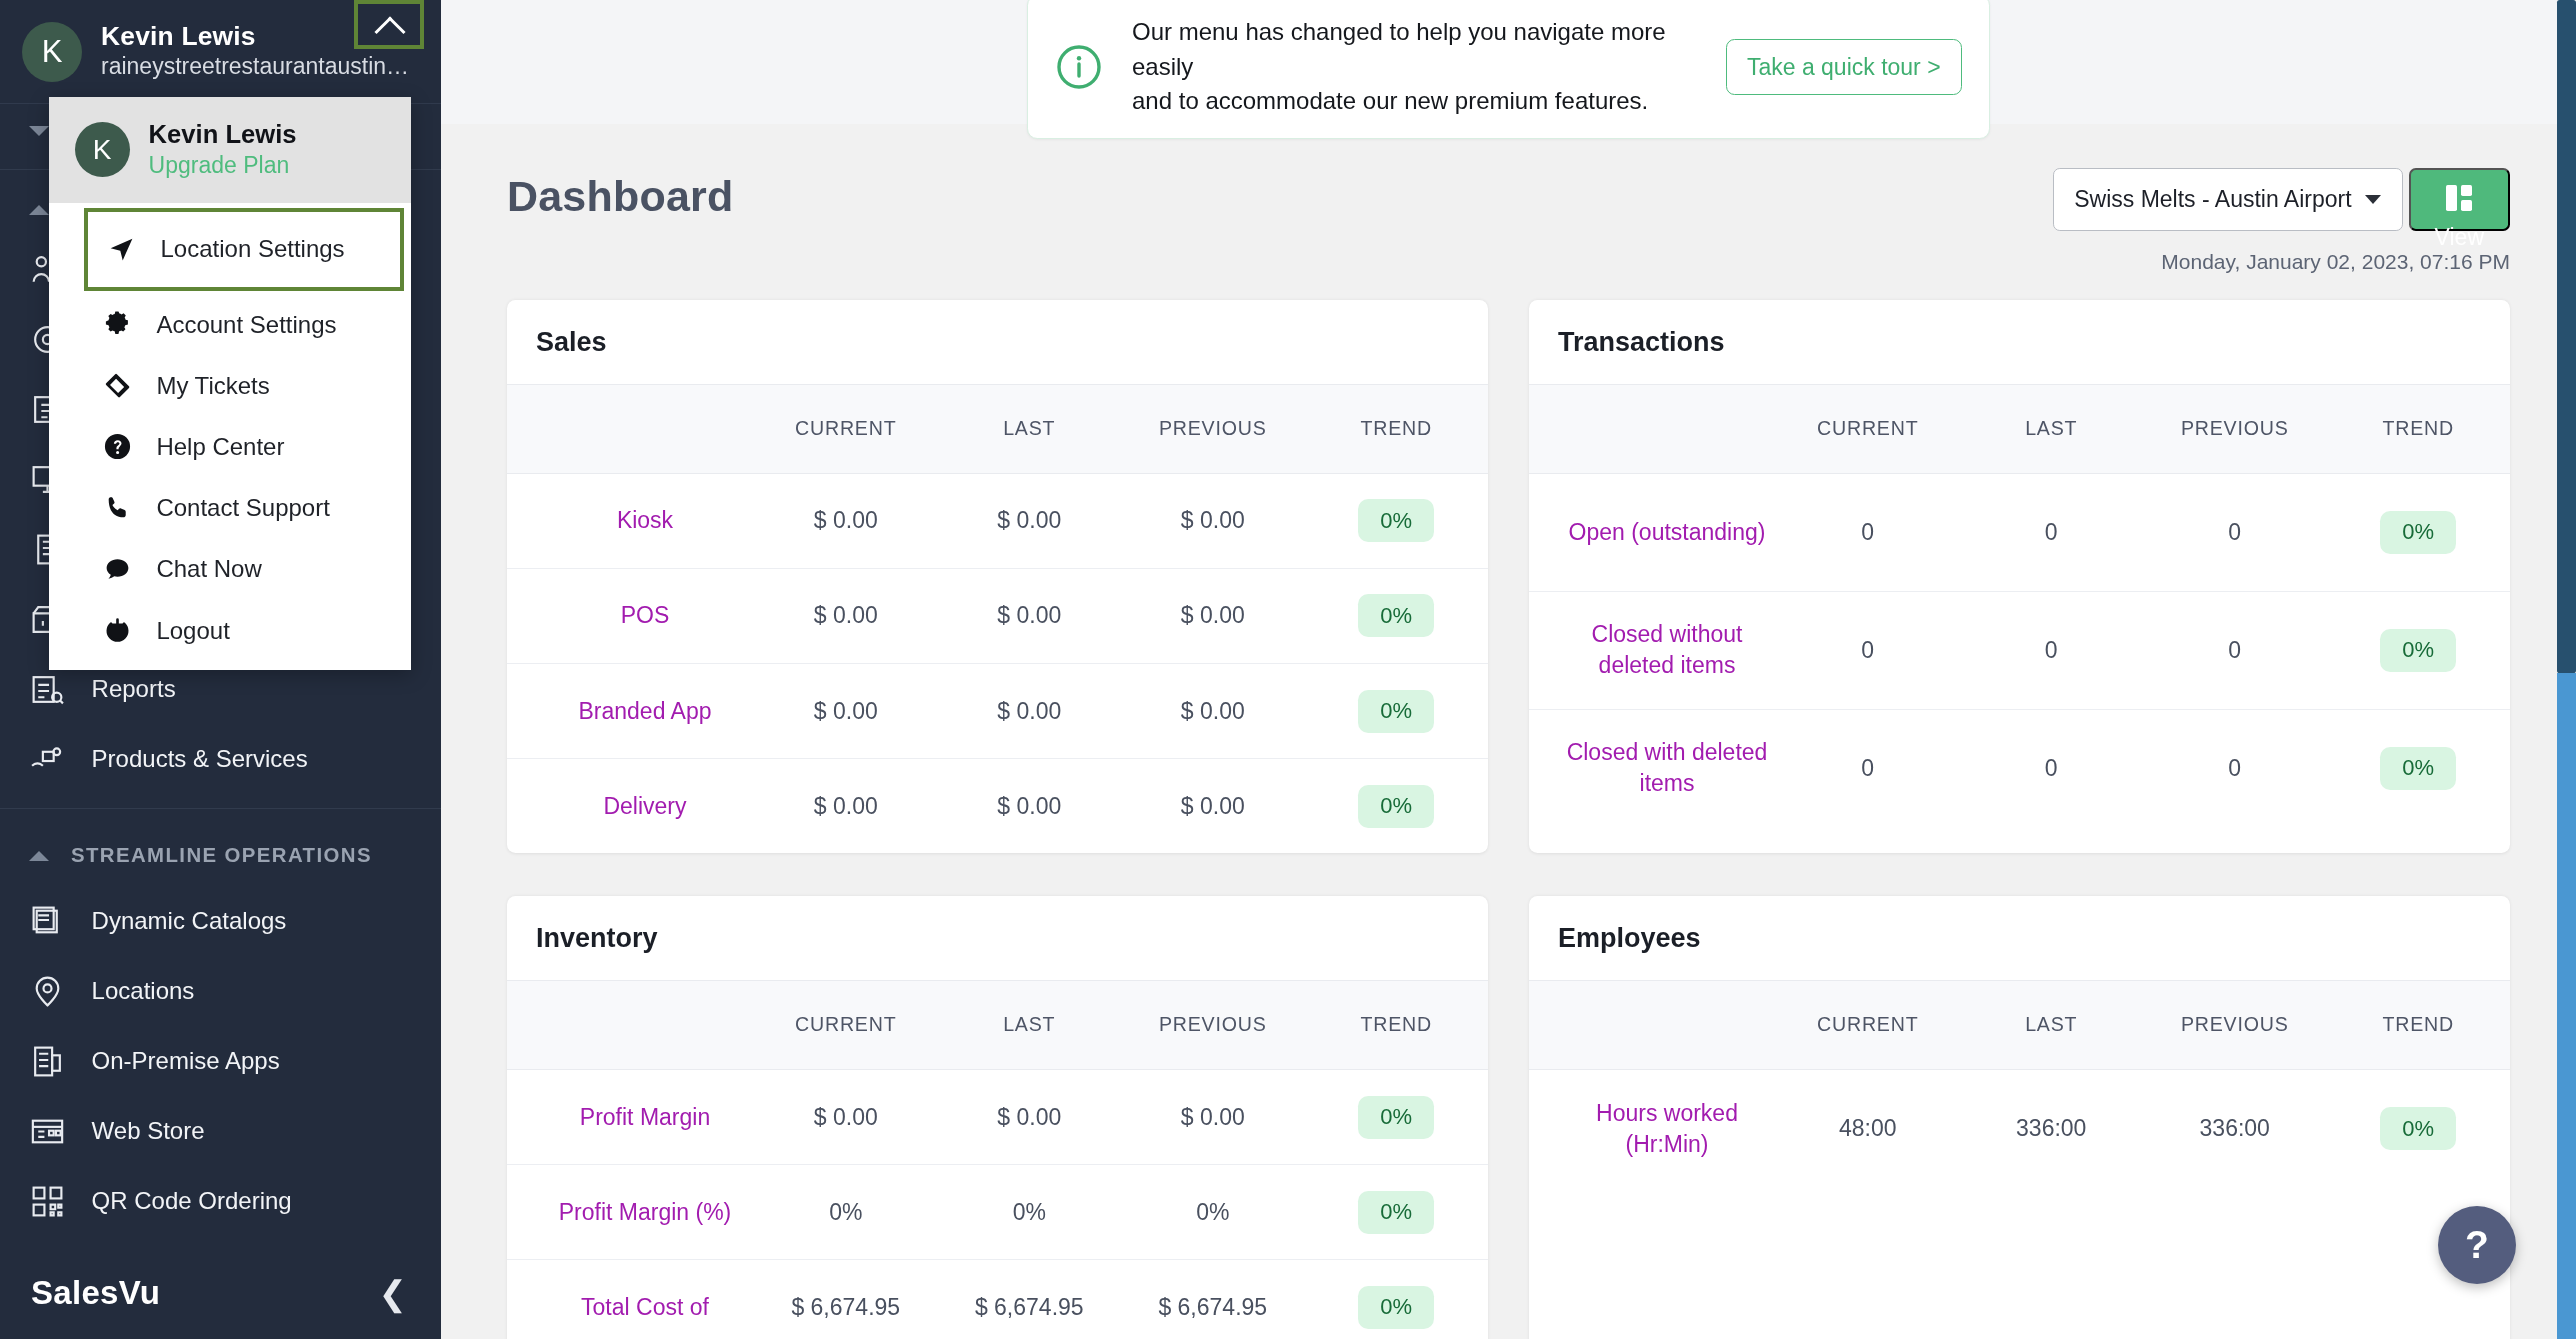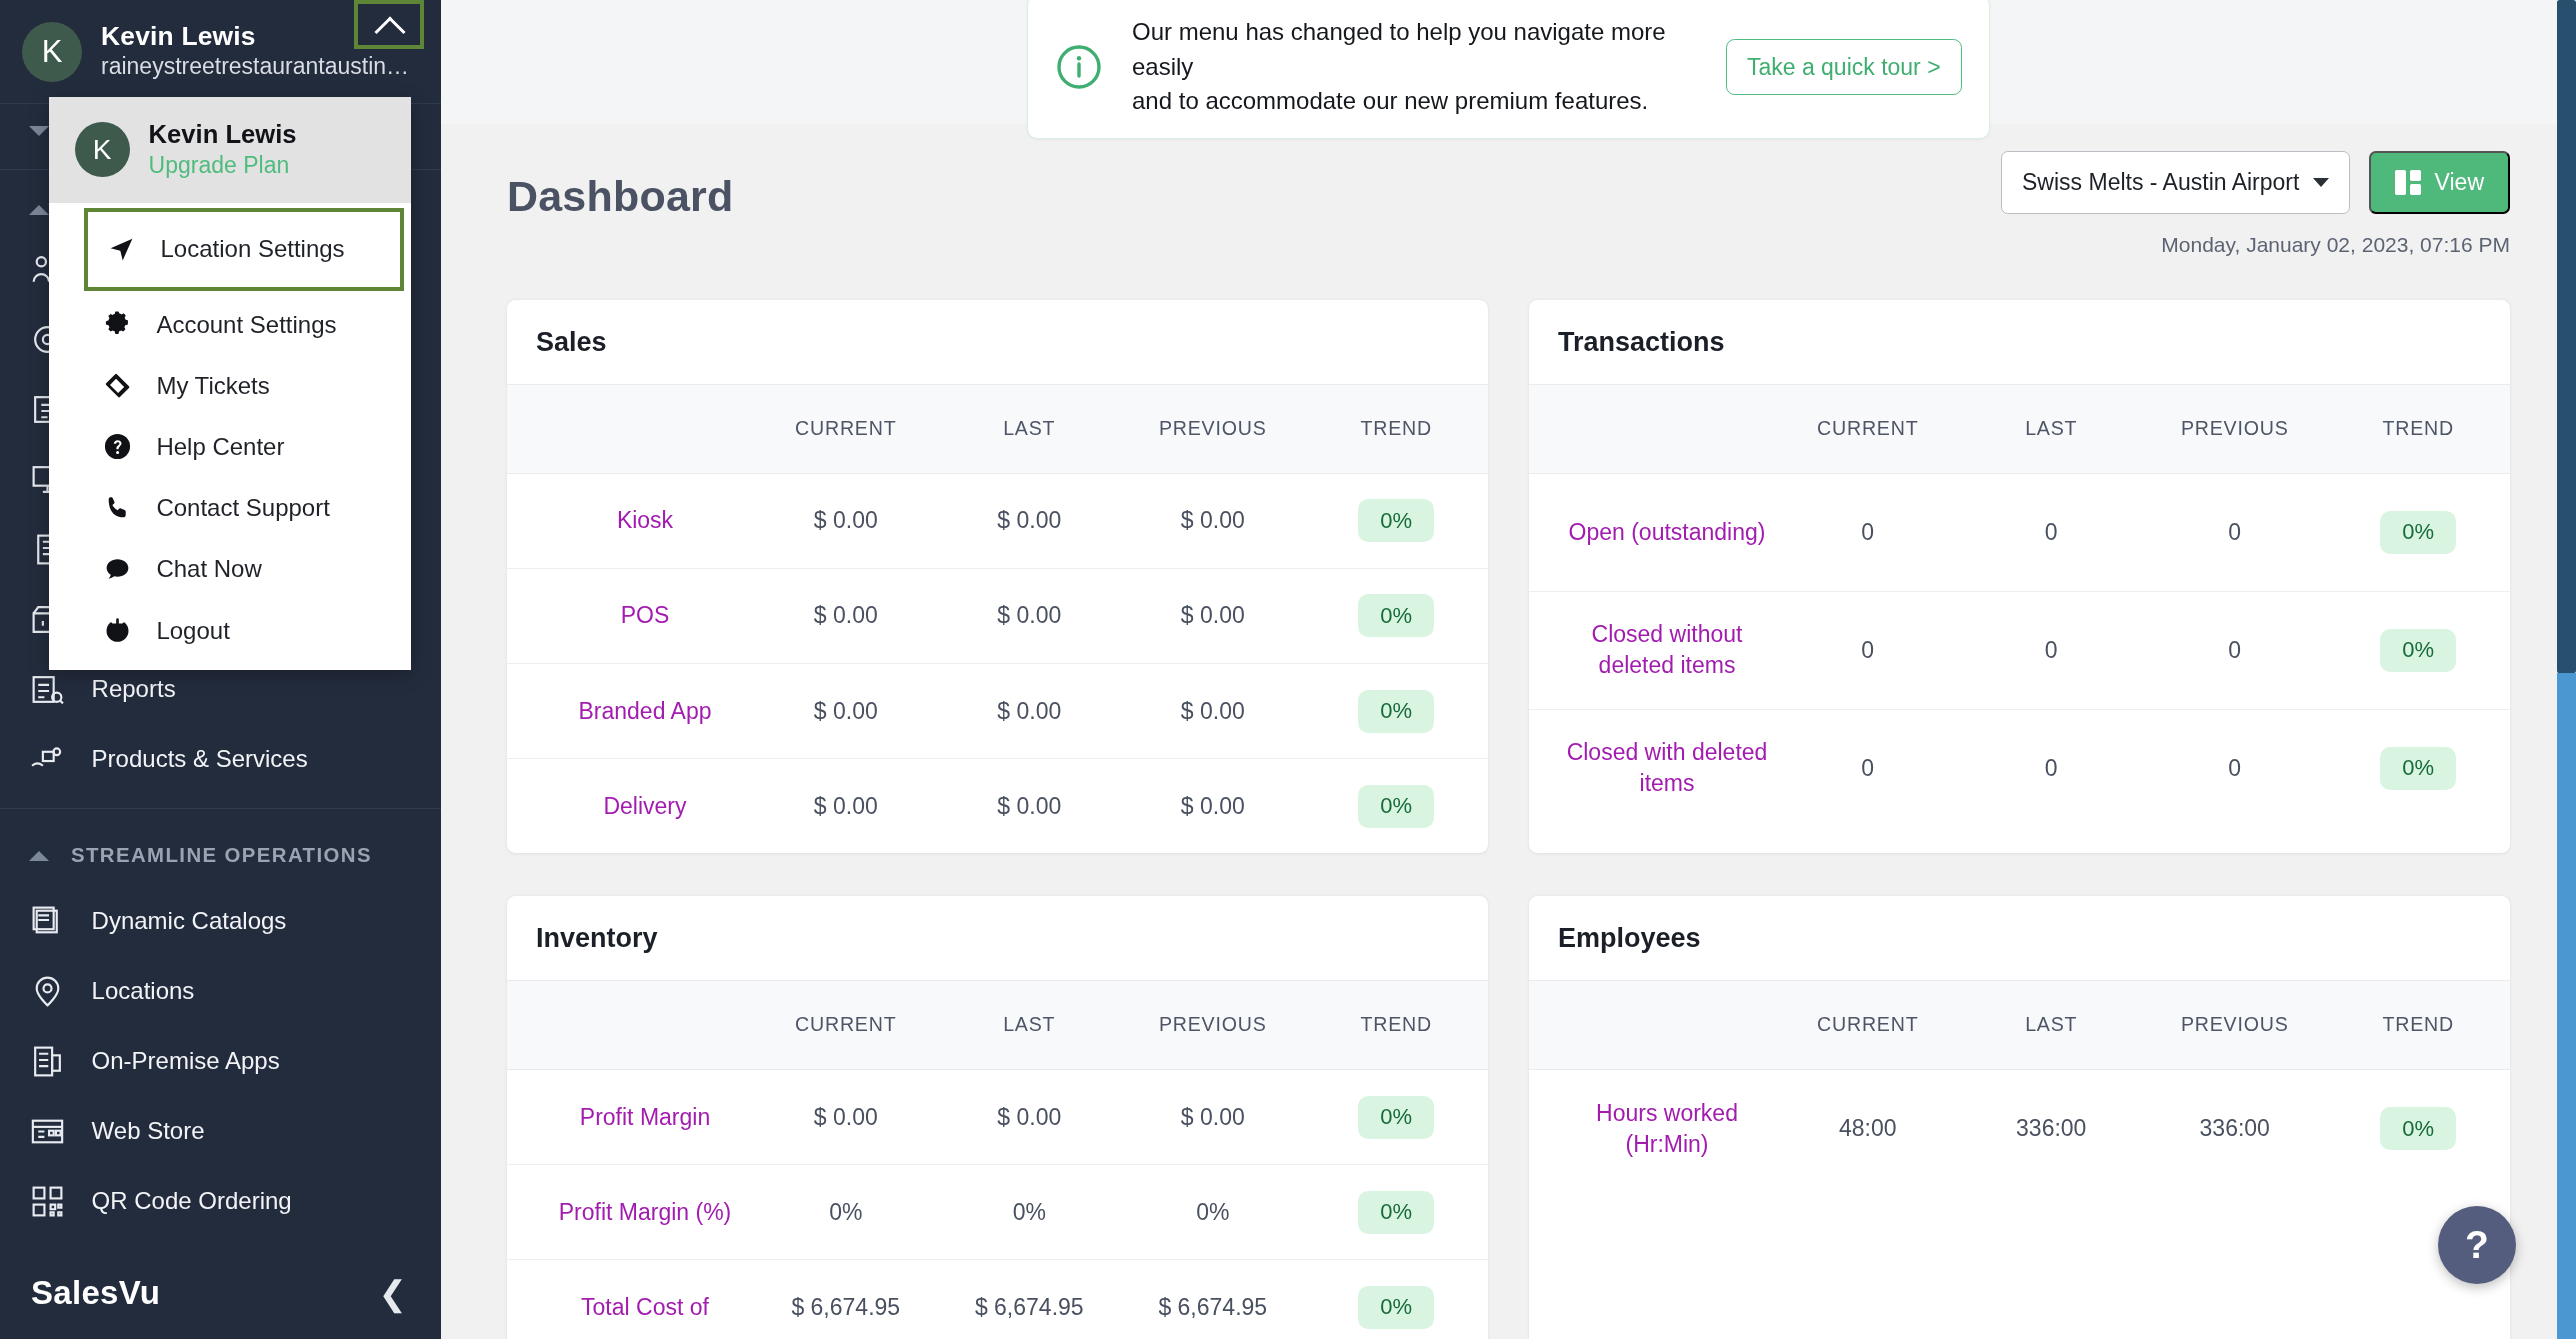--- a/index.html
+++ b/index.html
@@ -134,32 +134,32 @@
   }
   .info-ico { width: 48px; height: 48px; flex: 0 0 auto; }
   .banner-text { font-size: 24px; line-height: 1.45; color: #15181d; flex: 1 1 auto; }
   .tour-btn {
     border: 1.7px solid #4ebb7d; border-radius: 8.5px; color: #3fae70;
     padding: 13.6px 20.4px; font-size: 23px; white-space: nowrap; background:#fff;
   }
 
   .page-head { padding: 48px 66px 0 66px; position: relative; height: 158px; }
   .page-title { font-size: 43px; font-weight: bold; color: #4a5263; letter-spacing: 0.2px; }
-  .head-right { position: absolute; right: 66px; top: 27px; text-align: right; }
+  .head-right { position: absolute; right: 66px; top: 44px; text-align: right; }
   .head-ctrls { display: flex; align-items: stretch; gap: 0; justify-content: flex-end; }
   .loc-select {
     background: #fff; border: 1.7px solid #b9bdc4; border-radius: 6.8px;
     padding: 15.3px 20.4px; font-size: 23px; color: #1d2028;
     display: flex; align-items: center; gap: 13.6px; height: 63px;
   }
   .caret { width:0;height:0;border-left:8.5px solid transparent;border-right:8.5px solid transparent;border-top:9.4px solid #2b2f38;}
   .view-btn {
     background: #4fb97c; color: #fff; border-radius: 6.8px;
-    padding: 15.3px 24px; font-size: 23px; margin-left: 19px;
-    display: flex; align-items: center; gap: 13.6px; height: 63px;
+    padding: 15.3px 24px; font-size: 23px; margin-left: 6px;
+    display: flex; align-items: center; gap: 13.6px; height: 63px; flex-direction: column;
   }
   .grid-ico { width: 25.6px; height: 25.6px; display:grid; grid-template-columns: 11px 11px; grid-template-rows: 11px 11px; gap: 3.4px;}
   .grid-ico i { background:#fff; display:block; border-radius:1.7px;}
   .grid-ico i:nth-child(1){ grid-row: span 2; height: 25.6px;}
   .timestamp { font-size: 21px; color: #5c6474; margin-top: 19px; }
 
   .cards { padding: 18px 66px; display: grid; grid-template-columns: 1fr 1fr; gap: 43px 41px; }
   .card { background: #fff; border-radius: 8.5px; box-shadow: 0 0.9px 3.4px rgba(0,0,0,.08); overflow: hidden; }
   .card-title { font-size: 27px; font-weight: bold; color: #1b1f27; padding: 27px 29px 25.6px 29px; }
   table { width: 100%; border-collapse: collapse; table-layout: fixed; }

